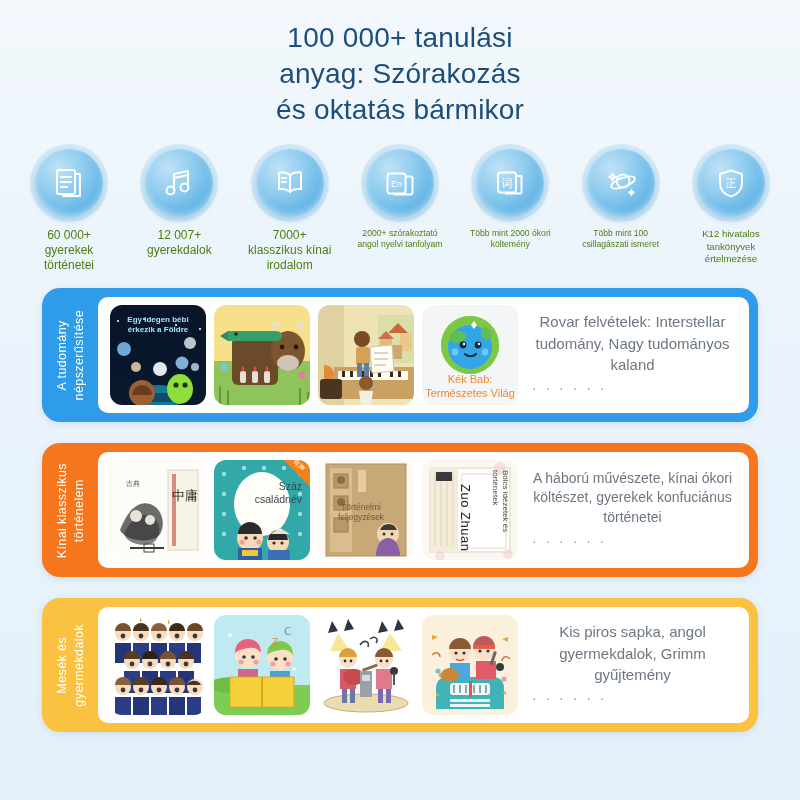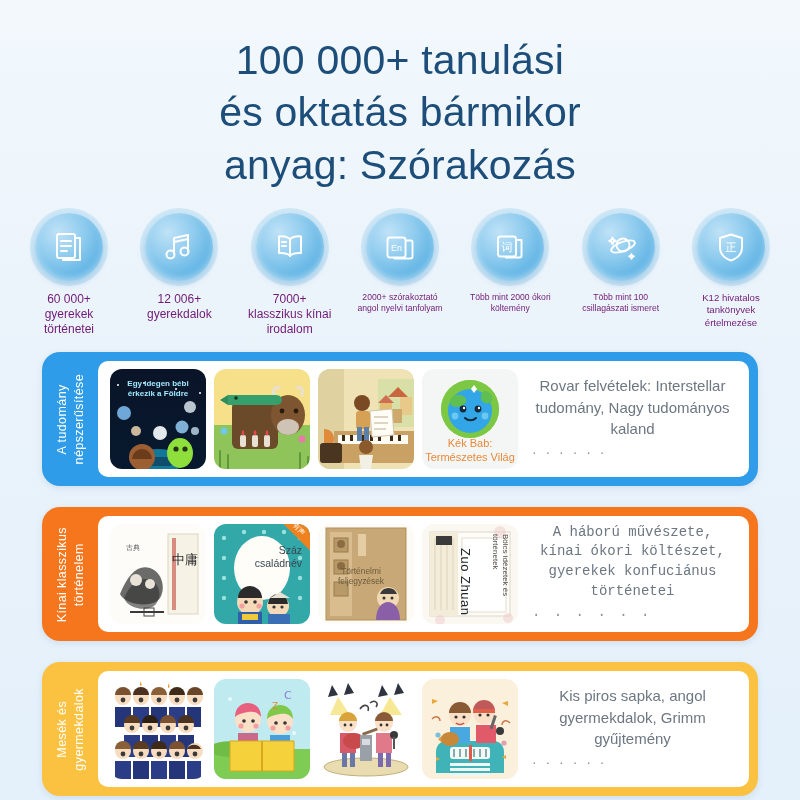--- a/index.html
+++ b/index.html
@@ -6,24 +6,24 @@
   html, body { width: 800px; height: 800px; }
   body {
     font-family: "Liberation Sans", "DejaVu Sans", sans-serif;
     background: linear-gradient(180deg, #f2f8fc 0%, #eaf3fb 45%, #e4f0fa 100%);
     overflow: hidden;
     position: relative;
   }
 
   
   .headline {
-    padding-top: 34px;
+    padding-top: 20px;
     text-align: center;
     color: #1d4e79;
-    font-size: 41px;
+    font-size: 28px;
     line-height: 1.28;
     font-weight: 400;
     letter-spacing: .2px;
   }
   .headline .hl-line { display: block; }
 
   
   .features {
     margin-top: 22px;
     display: flex;
@@ -36,21 +36,21 @@
     width: 68px; height: 68px; border-radius: 50%;
     background: radial-gradient(circle at 34% 28%, #bfe2f7 0%, #8ecbee 40%, #5cb2e4 75%, #4aa5dd 100%);
     box-shadow: 0 3px 7px rgba(90,150,200,.35),
                 inset 0 -3px 6px rgba(255,255,255,.45),
                 0 0 0 5px rgba(168,214,241,.42);
     display: flex; align-items: center; justify-content: center;
     position: relative;
   }
   .feat-circle svg { width: 34px; height: 34px; display: block; }
   .feat-label {
-    margin-top: 11px; text-align: center; color: #701a75;
+    margin-top: 11px; text-align: center; color: #4d7c0f;
     line-height: 1.22; font-size: 11.5px;
   }
   .feature.sm .feat-label { font-size: 8.6px; line-height: 1.28; }
   .feature.md .feat-label { font-size: 9.6px; line-height: 1.26; }
   .feature.lg .feat-label { font-size: 12px; }
   .feature.wide { width: 104px; }
 
   
   .cards { margin-top: 16px; padding: 0 42px; }
   .card {
@@ -104,21 +104,21 @@
 
   .card-text {
     flex: 1;
     text-align: center;
     color: #6d7782;
     font-size: 15px;
     line-height: 1.42;
     padding: 0 6px 0 10px;
     position: relative;
   }
-  .card.c-orange .card-text { font-size: 14px; font-family: Liberation Mono, monospace; }
+  .card.c-orange .card-text { font-size: 14px; }
   .card-dots {
     margin-top: 4px;
     color: #8b94a0;
     letter-spacing: 2.5px;
     font-size: 14px;
     text-align: left;
     padding-left: 4px;
   }
   .card.c-blue .card-dots, .card.c-yellow .card-dots { text-align: left; }
 
@@ -154,22 +154,22 @@
     transform: rotate(45deg);
     display: flex; align-items: flex-end; justify-content: center;
     color: #fff; font-size: 7px; padding-bottom: 2px;
   }
 </style>
 </head>
 <body>
 
 <div class="headline">
   <span class="hl-line">100 000+ tanulási</span>
+  <span class="hl-line">anyag: Szórakozás</span>
   <span class="hl-line">és oktatás bármikor</span>
-  <span class="hl-line">anyag: Szórakozás</span>
 </div>
 
 <div class="features">
 
   <div class="feature lg">
     <div class="feat-circle">
       <svg viewBox="0 0 34 34" fill="none" stroke="#fff" stroke-width="1.9" stroke-linecap="round" stroke-linejoin="round">
         <rect x="5" y="4" width="18" height="24" rx="2"></rect>
         <path d="M23 8h5v22H11"></path>
         <path d="M9 11h10M9 16h10M9 21h6"></path>
@@ -180,21 +180,21 @@
 
   <div class="feature lg">
     <div class="feat-circle">
       <svg viewBox="0 0 34 34" fill="none" stroke="#fff" stroke-width="2" stroke-linecap="round" stroke-linejoin="round">
         <path d="M12 24V8l14-3v16"></path>
         <circle cx="8.5" cy="24.5" r="4"></circle>
         <circle cx="22.5" cy="21.5" r="4"></circle>
         <path d="M12 12l14-3"></path>
       </svg>
     </div>
-    <div class="feat-label">12 006+ gyerekdalok</div>
+    <div class="feat-label">12 007+ gyerekdalok</div>
   </div>
 
   <div class="feature lg">
     <div class="feat-circle">
       <svg viewBox="0 0 34 34" fill="none" stroke="#fff" stroke-width="2" stroke-linecap="round" stroke-linejoin="round">
         <path d="M17 9v17"></path>
         <path d="M17 9c-3-2.5-7-3-11-2.6V23c4-.4 8 .1 11 2.6"></path>
         <path d="M17 9c3-2.5 7-3 11-2.6V23c-4-.4-8 .1-11 2.6"></path>
         <path d="M9 12h4M9 16h4"></path>
       </svg>

